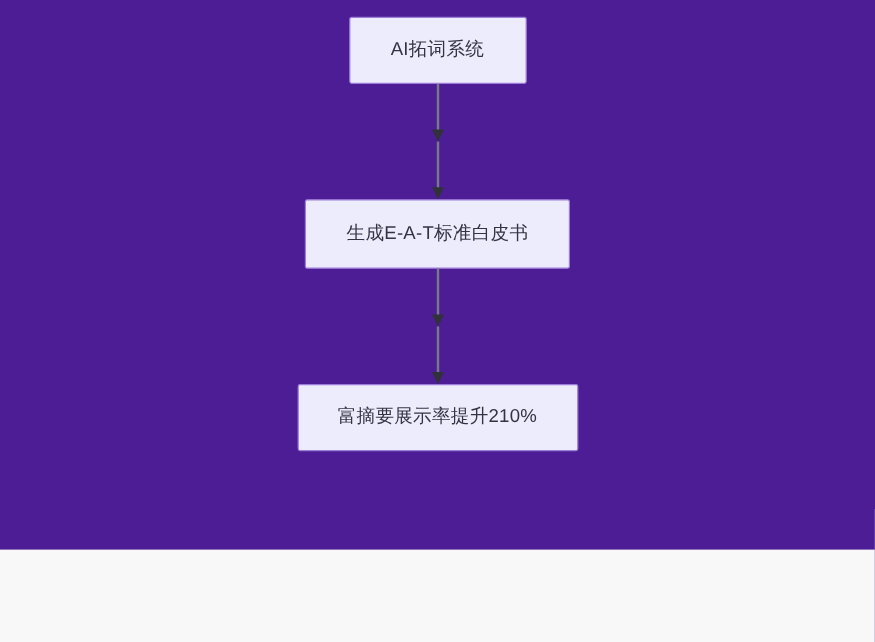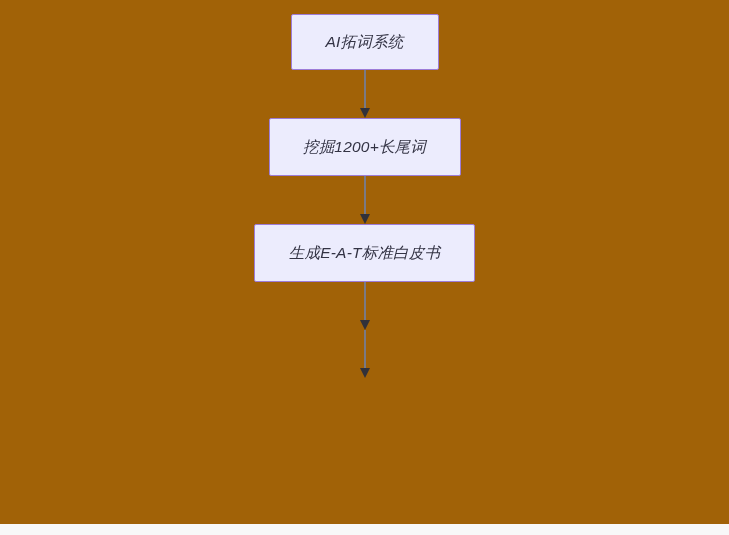--- a/index.html
+++ b/index.html
@@ -10,23 +10,22 @@
   body {
     width: 729px;
     height: 535px;
     background: #f8f8f8;
     font-family: "Liberation Sans", "DejaVu Sans", sans-serif;
     overflow: hidden;
   }
   #flow-root {
     position: relative;
     width: 729px;
-    height: 524px;
-    background: #a16207;
-    font-style: italic;
+    height: 458px;
+    background: #4c1d95;
   }
   .flow-column {
     position: absolute;
     left: 0;
     top: 0;
     width: 729px;
     height: 535px;
     display: flex;
     flex-direction: column;
     align-items: center;
@@ -106,23 +105,20 @@
 
     <div class="node" id="node-1">
       <span class="node-text">AI拓词系统</span>
     </div>
 
     <div class="connector" id="conn-1">
       <span class="stem"></span>
       <span class="head"></span>
     </div>
 
-    <div class="node" id="node-2">
-      <span class="node-text">挖掘1200+长尾词</span>
-    </div>
 
     <div class="connector" id="conn-2">
       <span class="stem"></span>
       <span class="head"></span>
     </div>
 
     <div class="node" id="node-3">
       <span class="node-text">生成E-A-T标准白皮书</span>
     </div>
 
@@ -130,15 +126,18 @@
       <span class="stem"></span>
       <span class="head"></span>
     </div>
 
 
     <div class="connector" id="conn-4">
       <span class="stem"></span>
       <span class="head"></span>
     </div>
 
+    <div class="node" id="node-5">
+      <span class="node-text">富摘要展示率提升210%</span>
+    </div>
 
   </div>
 </div>
 
 </body></html>

